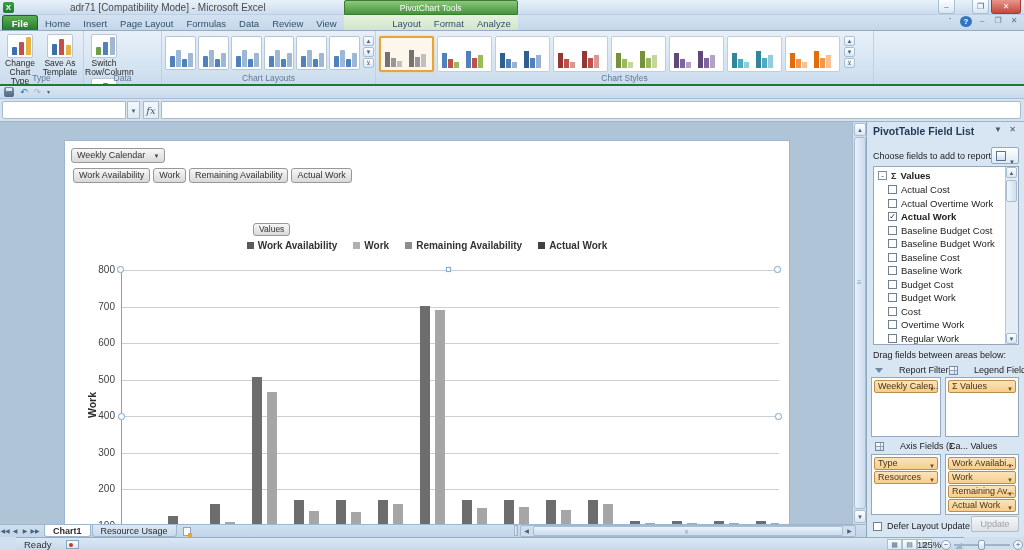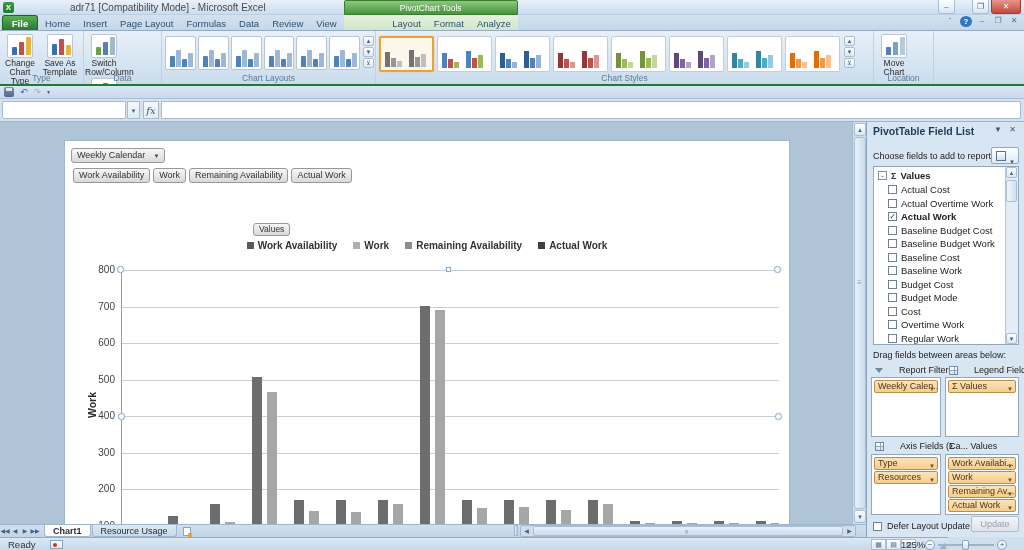--- a/index.html
+++ b/index.html
@@ -120,21 +120,21 @@
   .stab{padding:0 8px;font-size:9px;line-height:12px;color:#2b2b2b;background:linear-gradient(#dce9f5,#c8daec);border:1px solid #9eb6ce;border-top:none;border-radius:0 0 3px 3px;margin-right:1px;white-space:nowrap;}
   .stab.active{background:#fff;font-weight:bold;}
   #newsheet{width:20px;position:relative;}
   #newsheet .pg{position:absolute;left:5px;top:2px;width:8px;height:9px;background:#fff;border:1px solid #8aa5bd;}
   #newsheet .pg:after{content:"";position:absolute;right:-2px;bottom:-2px;width:4px;height:4px;background:#e8a33d;}
   #hsplit{position:absolute;left:514px;top:525px;width:4px;height:11px;background:linear-gradient(90deg,#e8f1f9,#b7cce0);border:1px solid #9eb6ce;}
   #hscroll{position:absolute;left:520px;top:525px;width:336px;height:12px;background:#cfdded;border:1px solid #a7b9ca;border-radius:2px;}
   #hscroll .arrow{position:absolute;top:0;width:11px;height:10px;font-size:6px;text-align:center;line-height:10px;color:#4a627c;}
   #hthumb{position:absolute;left:12px;top:0px;width:310px;height:10px;background:linear-gradient(#e8f1f9,#cadcee);border:1px solid #a9bed2;border-radius:2px;}
   #hthumb:after{content:"≡";position:absolute;left:150px;top:1px;font-size:7px;color:#8aa2ba;transform:rotate(90deg);}
-  #statusbar{position:absolute;left:0;top:537px;width:948px;height:13px;background:linear-gradient(#dae8f4,#c6d8ea);border-top:1px solid #98aabb;}
+  #statusbar{position:absolute;left:16px;top:537px;width:948px;height:13px;background:linear-gradient(#dae8f4,#c6d8ea);border-top:1px solid #98aabb;}
   #status-ready{position:absolute;left:8px;top:1px;font-size:9.5px;color:#333;}
   #macro-icon{position:absolute;left:50px;top:2px;width:13px;height:9px;background:linear-gradient(#fdfeff,#d9e6f2);border:1px solid #8aa5bd;}
   #macro-icon:after{content:"";position:absolute;left:2px;top:2px;width:4px;height:4px;border-radius:50%;background:#c0392b;}
   #viewbtns{position:absolute;left:871px;top:1px;display:flex;}
   #viewbtns div{width:15px;height:11px;border:1px solid #a9bed2;background:linear-gradient(#fdfeff,#dce8f2);font-size:7px;line-height:10px;text-align:center;color:#5b7591;}
   #zoom-label{position:absolute;left:901px;top:1px;font-size:9.5px;color:#333;}
   .zbtn{position:absolute;top:2px;width:10px;height:10px;border:1px solid #8aa2ba;border-radius:50%;background:linear-gradient(#fff,#dce8f2);font-size:8px;line-height:8px;text-align:center;color:#41617f;}
   #zoom-track{position:absolute;left:938px;top:6px;width:56px;height:2px;background:#9fb4c8;}
   #zoom-thumb{position:absolute;left:962px;top:2px;width:7px;height:10px;background:linear-gradient(#fdfeff,#cfe0ef);border:1px solid #8aa2ba;border-radius:2px;}
   #grip{position:absolute;right:2px;top:2px;font-size:9px;color:#9fb4c8;}
@@ -318,28 +318,20 @@
             <div class="sbar" style="left: 34px; height: 10px; background: rgb(247, 150, 70);"></div>
             <div class="sbar" style="left: 40px; height: 13px; background: rgb(250, 192, 144);"></div>
           </div>
           <div class="gscroll">
             <div>▲</div>
             <div>▼</div>
             <div>⊻</div>
           </div>
         </div>
       <div class="glabel">Chart Styles</div>
-    </div>
-    <div class="rgroup" style="width:60px">
-      <div id="location-buttons"><div class="bigbtn"><div class="bicon">
-              <div class="mini-bar" style="left: 4px; height: 8px; background: rgb(79, 129, 189);"></div>
-              <div class="mini-bar" style="left: 11px; height: 13px; background: rgb(122, 161, 204);"></div>
-              <div class="mini-bar" style="left: 18px; height: 18px; background: rgb(180, 200, 222);"></div>
-            </div><div class="blabel">Move</div><div class="blabel">Chart</div></div></div>
-      <div class="glabel">Location</div>
     </div>
   </div>
   <div id="green-line"></div>
 
   <div id="qatrow">
     <div id="save-icon"></div>
     <div class="qicon" style="color:#2f6b9e">↶</div>
     <div class="qicon" style="color:#9fb0c0">↷</div>
     <div class="qicon" style="font-size:6px">▾</div>
   </div>
@@ -503,21 +495,21 @@
           <div class="frow" style="top: 97px; left: 14px;">
             <div class="cb"></div>
             <div>Baseline Work</div>
           </div>
           <div class="frow" style="top: 110.5px; left: 14px;">
             <div class="cb"></div>
             <div>Budget Cost</div>
           </div>
           <div class="frow" style="top: 124px; left: 14px;">
             <div class="cb"></div>
-            <div>Budget Mode</div>
+            <div>Budget Work</div>
           </div>
           <div class="frow" style="top: 137.5px; left: 14px;">
             <div class="cb"></div>
             <div>Cost</div>
           </div>
           <div class="frow" style="top: 151px; left: 14px;">
             <div class="cb"></div>
             <div>Overtime Work</div>
           </div>
           <div class="frow" style="top: 164.5px; left: 14px;">

